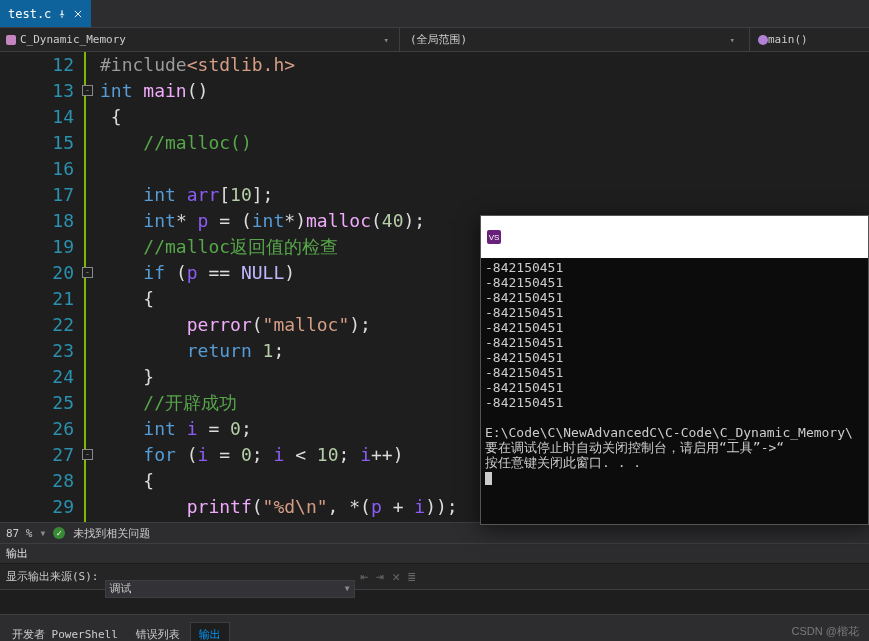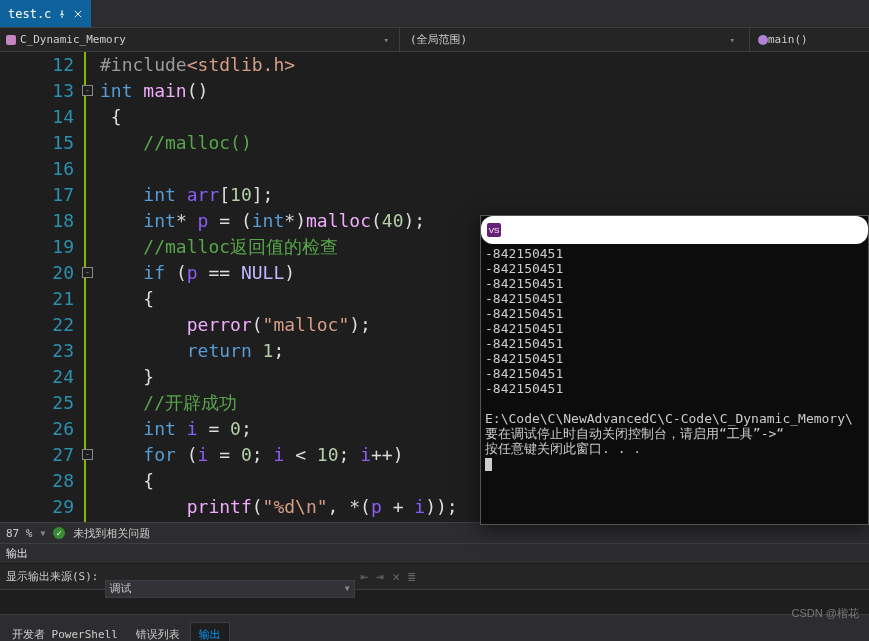--- a/index.html
+++ b/index.html
@@ -211,51 +211,50 @@
     background: #0c0c0c;
     color: #ccc;
     font-family: "NSimSun","SimSun",Consolas,monospace;
     font-size: 13px;
     border: 1px solid #555;
     box-shadow: 0 4px 20px rgba(0,0,0,.6);
     display: flex;
     flex-direction: column;
   }
   .console-title {
-    height: 28px;
+    height: 42px;
     background: #ffffff;
     color: #000;
     font-size: 12px;
     display: flex;
     align-items: center;
     padding: 0 6px;
     gap: 6px;
     font-family: "Segoe UI","Microsoft YaHei",sans-serif;
-    border-radius: 12px;
   }
   .console-title .cs-icon {
     width: 14px; height: 14px; background:#68217a; color:#fff;
     font-size:8px; display:flex; align-items:center; justify-content:center;
     border-radius:2px;
   }
   .console-body {
     flex: 1;
     padding: 2px 4px;
     white-space: pre;
     overflow: hidden;
     line-height: 15px;
     font-size: 13px;
   }
   .caret {
     display:inline-block; width:7px; height:13px; background:#ccc;
     vertical-align: bottom;
   }
 
   .watermark {
-    position:absolute; right:6px; bottom:18px;
+    position:absolute; right:6px; bottom:0px;
     font-size:11px; color:#7a7a7a;
     font-family:"Microsoft YaHei",sans-serif;
     background: rgba(45,45,48,0);
     padding: 2px 4px;
     z-index:50;
   }
 </style>
 </head>
 <body>
 

